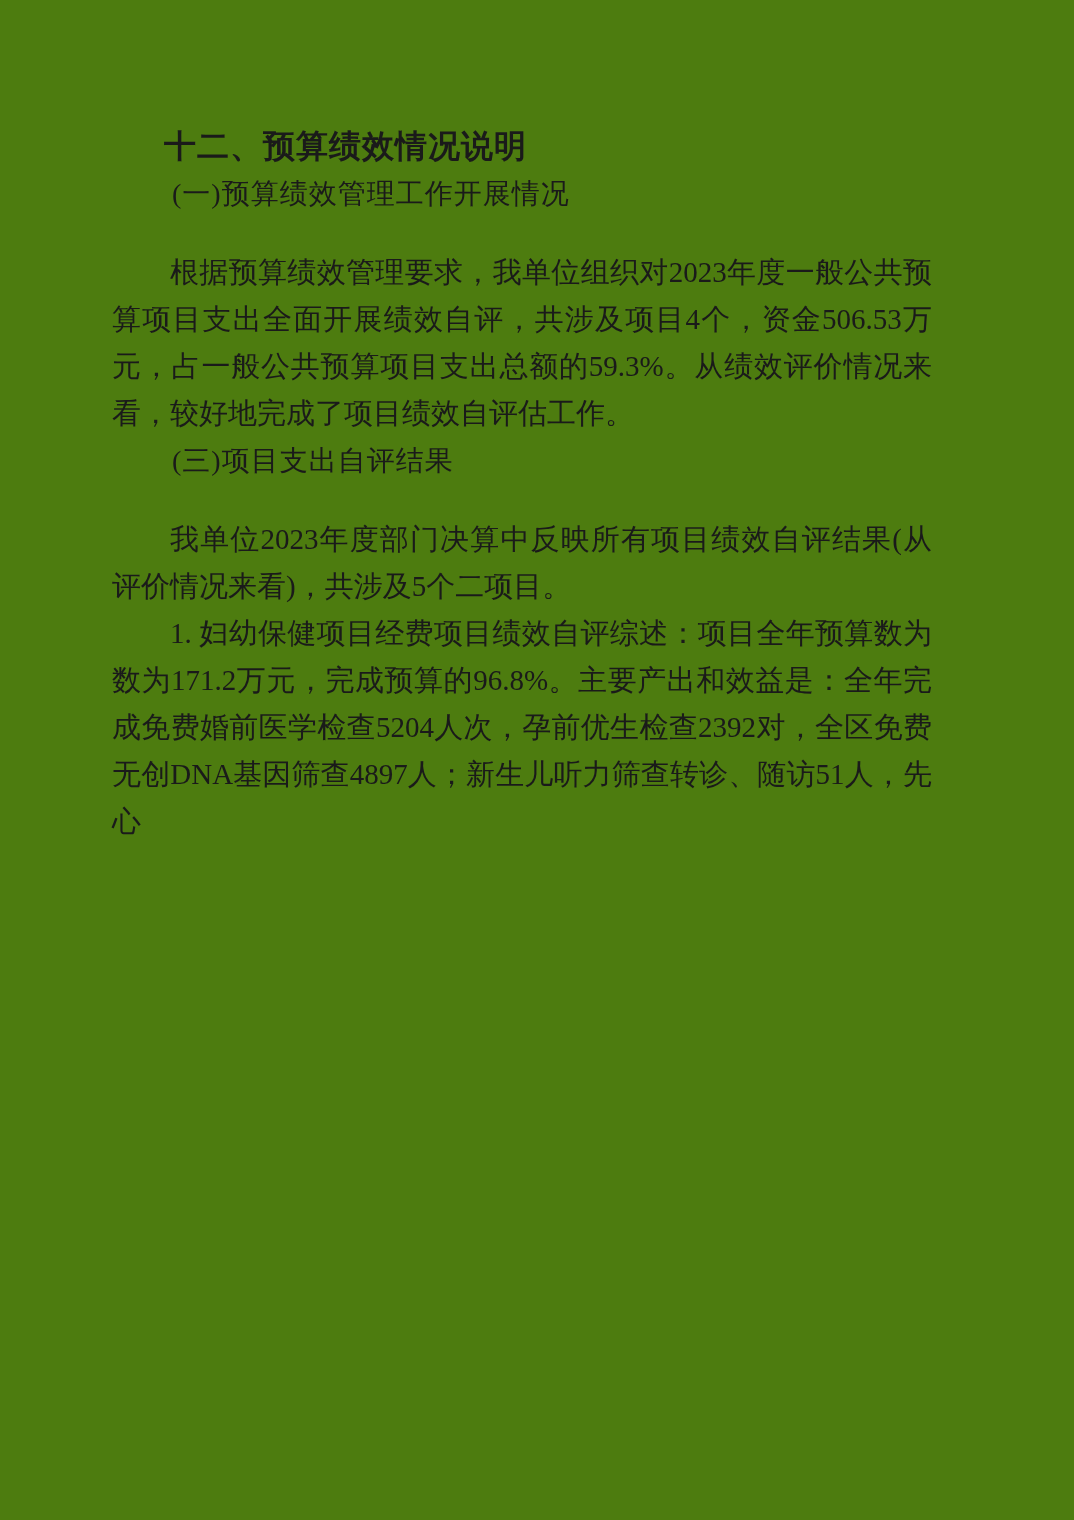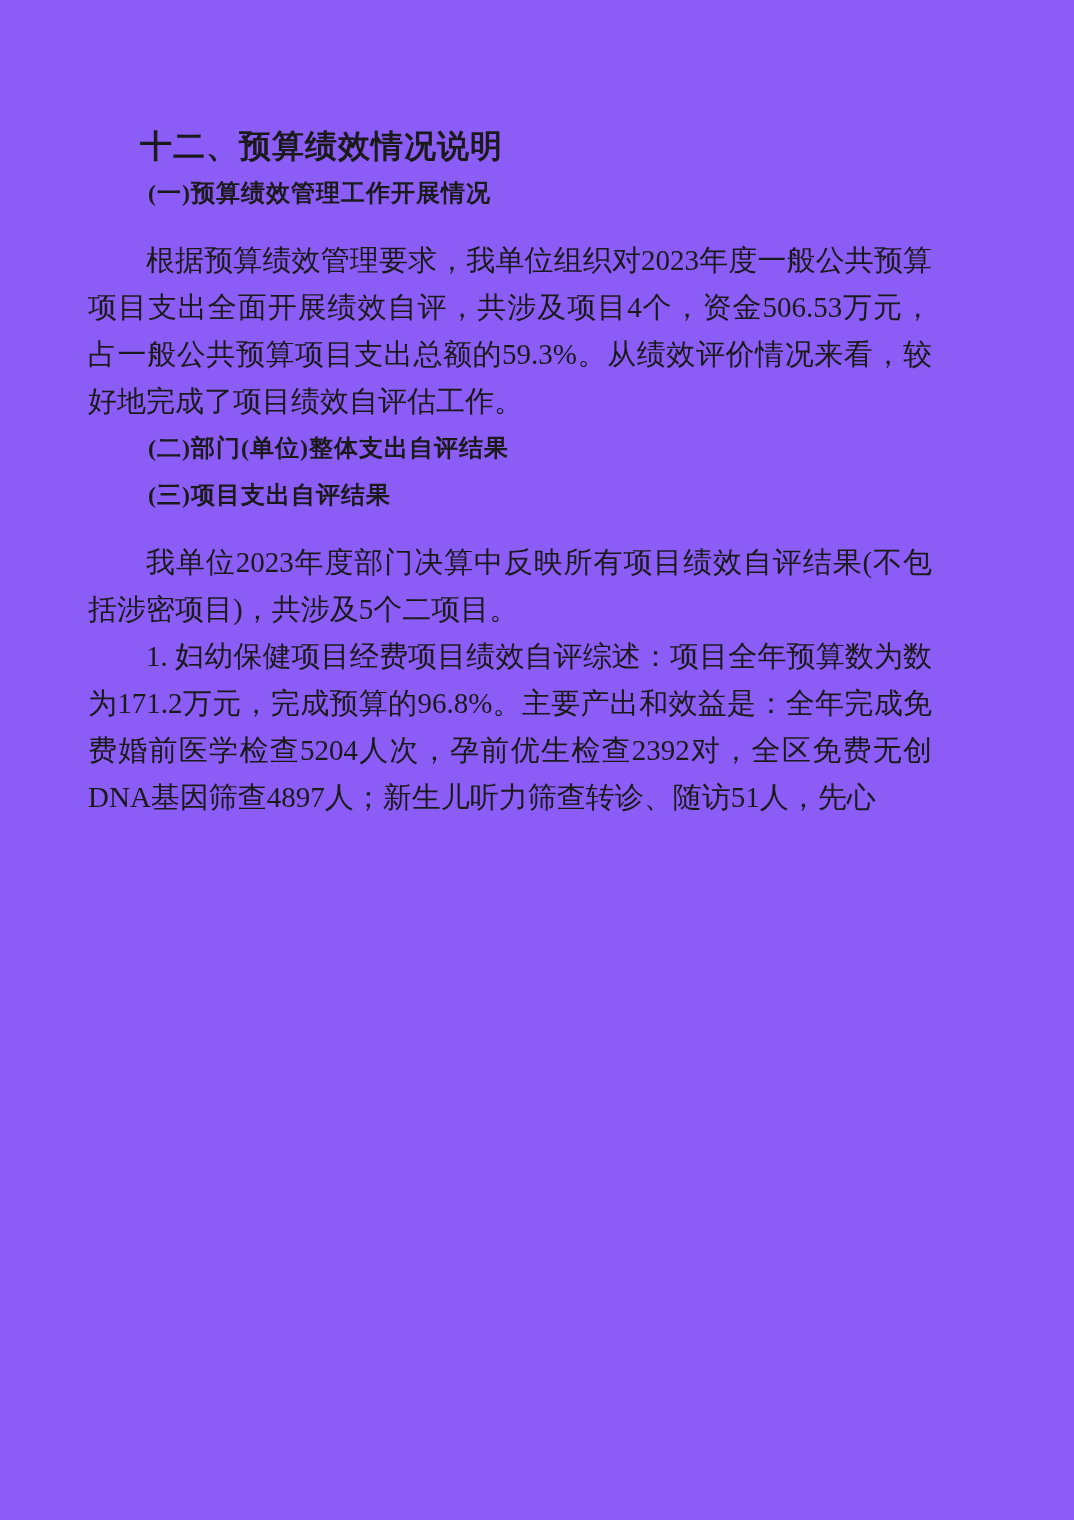--- a/index.html
+++ b/index.html
@@ -10,65 +10,64 @@
   body {
     width: 1074px;
     height: 1520px;
     overflow: hidden;
     position: relative;
   }
   .page {
     box-sizing: border-box;
     width: 1074px;
     height: 1520px;
-    padding: 123px 142px 0 88px;
-    background: #8b5cf6;
+    padding: 123px 142px 0 112px;
+    background: #4d7c0f;
     color: #1a1a1a;
   }
   .doc-h1 {
     font-family: "Liberation Sans", sans-serif;
     font-weight: bold;
     font-size: 32px;
     line-height: 47px;
     padding-left: 52px;
     letter-spacing: 1px;
   }
   .doc-h2 {
     font-family: "Liberation Serif", serif;
-    font-weight: 700;
-    font-size: 24px;
+    font-weight: 400;
+    font-size: 28px;
     line-height: 47px;
     padding-left: 60px;
     letter-spacing: 1px;
   }
   .doc-para {
     font-family: "Liberation Serif", serif;
     font-size: 29px;
     line-height: 47px;
     text-align: justify;
     text-justify: inter-ideograph;
     text-indent: 2em;
-    margin: 20px 0 0 0;
+    margin: 32px 0 0 0;
   }
   .doc-para.no-gap {
     margin-top: 0;
   }
 </style>
 </head>
 <body>
 
 <div class="page">
   <div class="doc-h1">十二、预算绩效情况说明</div>
 
   <div class="doc-h2">(一)预算绩效管理工作开展情况</div>
 
   <div class="doc-para">根据预算绩效管理要求，我单位组织对2023年度一般公共预算项目支出全面开展绩效自评，共涉及项目4个，资金506.53万元，占一般公共预算项目支出总额的59.3%。从绩效评价情况来看，较好地完成了项目绩效自评估工作。</div>
 
-  <div class="doc-h2">(二)部门(单位)整体支出自评结果</div>
 
 
 
   <div class="doc-h2">(三)项目支出自评结果</div>
 
-  <div class="doc-para">我单位2023年度部门决算中反映所有项目绩效自评结果(不包括涉密项目)，共涉及5个二项目。</div>
+  <div class="doc-para">我单位2023年度部门决算中反映所有项目绩效自评结果(从评价情况来看)，共涉及5个二项目。</div>
 
   <div class="doc-para no-gap">1. 妇幼保健项目经费项目绩效自评综述：项目全年预算数为数为171.2万元，完成预算的96.8%。主要产出和效益是：全年完成免费婚前医学检查5204人次，孕前优生检查2392对，全区免费无创DNA基因筛查4897人；新生儿听力筛查转诊、随访51人，先心</div>
 </div>
 
 </body></html>

